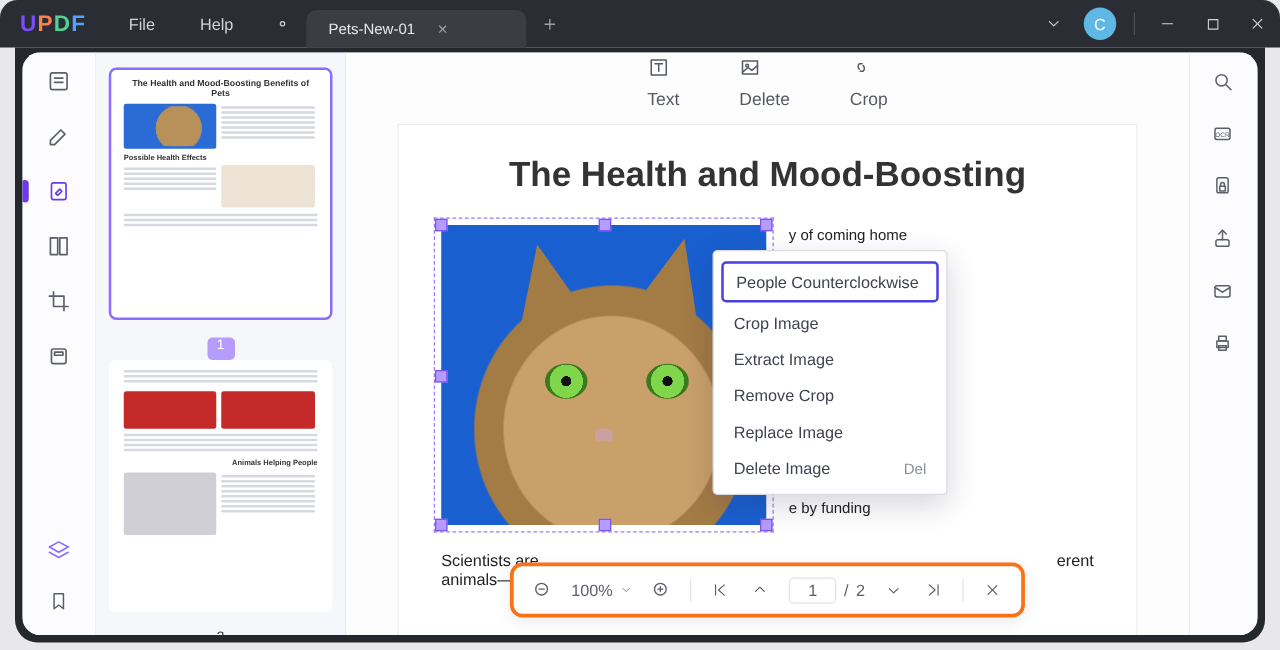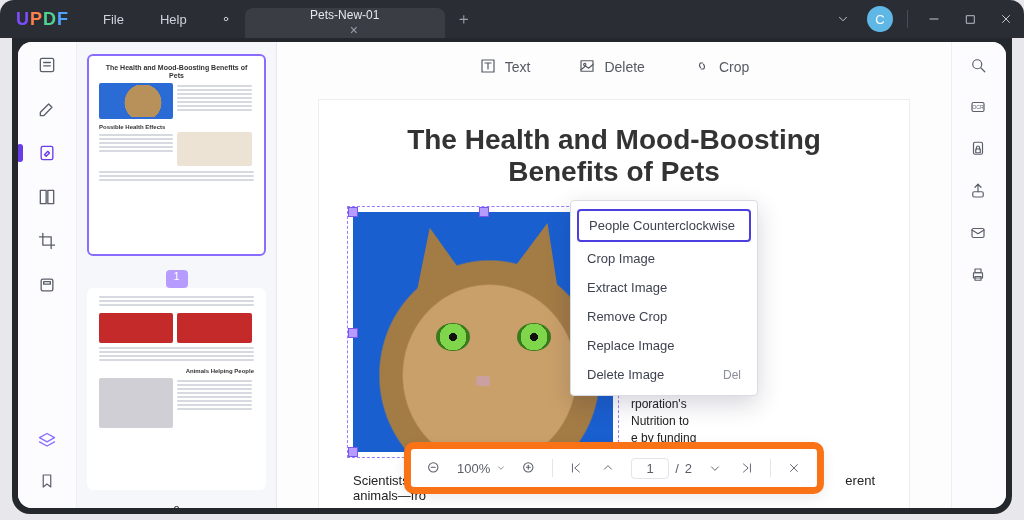--- a/index.html
+++ b/index.html
@@ -20,21 +20,21 @@
   .logo{font-weight:800;font-size:18px;letter-spacing:1px;padding:0 16px;}
   .logo .u{color:#7c4dff;}
   .logo .p{color:#ff7f4d;}
   .logo .d{color:#4dd393;}
   .logo .f{color:#4da3ff;}
   .tmenu{padding:0 18px;cursor:default;}
   .tab-strip{display:flex;align-items:center;margin-left:6px;}
   .tab-home{width:30px;height:30px;display:flex;align-items:center;justify-content:center;margin-right:4px;}
   .doc-tab{
     background:#3a3d44;border-radius:8px 8px 0 0;height:30px;margin-top:8px;
-    display:flex;align-items:center;padding:0 30px;color:#e5e8ee;font-size:12px;min-width:140px;flex-direction:column;
+    display:flex;align-items:center;padding:0 18px;color:#e5e8ee;font-size:12px;min-width:140px;
   }
   .doc-tab .x{margin-left:18px;color:#9aa0ab;font-size:14px;}
   .tab-add{width:30px;height:30px;display:flex;align-items:center;justify-content:center;color:#9aa0ab;font-size:16px;margin-left:4px;}
   .title-spacer{flex:1;}
   .tctrl{width:36px;height:38px;display:flex;align-items:center;justify-content:center;color:#cfd3db;}
   .avatar{width:26px;height:26px;border-radius:50%;background:#5fb7e6;color:#fff;display:flex;align-items:center;justify-content:center;font-size:13px;margin:0 6px;}
   .sep-v{width:1px;height:18px;background:#4a4d55;margin:0 8px;}
 
   
   .frame{
@@ -72,21 +72,21 @@
   .tline{height:2px;background:#d7d9e0;margin:2px 0;border-radius:1px;}
   .tp1-sub{font-size:6px;font-weight:700;padding:2px 6px;}
   .tp1-dog{width:48%;height:34px;background:#ece3d5;border-radius:2px;}
   .tp2-row{display:flex;gap:4px;padding:2px 6px;}
   .tp2-red{width:48%;height:30px;background:#c42a2a;border-radius:2px;}
   .tp2-grey{width:48%;height:50px;background:#cfcfd5;border-radius:2px;}
 
   
   .main{flex:1;position:relative;background:#fdfdfe;}
   .toptools{height:48px;display:flex;align-items:center;justify-content:center;gap:48px;color:#575a63;font-size:14px;}
-  .tt{display:flex;align-items:flex-end;gap:8px;}
+  .tt{display:flex;align-items:flex-start;gap:8px;flex-direction:column;}
   .tt svg,.tt .glyph{width:18px;height:18px;}
   .pagearea{position:absolute;top:48px;left:0;right:0;bottom:0;overflow:hidden;display:flex;justify-content:center;}
   .docpage{width:590px;background:#fff;box-shadow:0 0 0 1px #eee;padding:24px 34px;box-sizing:border-box;position:relative;margin-top:10px;}
   .doc-title{font-size:28px;font-weight:700;text-align:center;line-height:1.15;margin-bottom:24px;}
   .doc-cols{display:flex;gap:18px;}
   .img-wrap{position:relative;width:260px;height:240px;}
   .sel-box{position:absolute;inset:-6px;border:1px dashed #9a7cff;}
   .handle{position:absolute;width:8px;height:8px;background:#b79cff;border:1px solid #7a55f0;}
   .h-tl{top:-5px;left:-5px}.h-tr{top:-5px;right:-5px}.h-bl{bottom:-5px;left:-5px}.h-br{bottom:-5px;right:-5px}
   .h-t{top:-5px;left:calc(50% - 4px)}.h-b{bottom:-5px;left:calc(50% - 4px)}
@@ -111,21 +111,21 @@
     padding:6px 0;z-index:50;font-size:13px;color:#3f4350;
   }
   .ctx .mi{padding:7px 16px;display:flex;justify-content:space-between;align-items:center;}
   .ctx .grp{border:2px solid #4b3fe0;border-radius:4px;margin:2px 6px;padding:0;}
   .ctx .grp .mi{padding:7px 10px;}
   .ctx .shortcut{color:#8a8e99;font-size:12px;}
 
   
   .pagebar{
     position:absolute;left:50%;bottom:14px;transform:translateX(-50%);
-    height:38px;background:#fff;border:7px solid #f97316;border-radius:10px;
+    height:38px;background:#fff;border:3px solid #f97316;border-radius:10px;
     box-shadow:0 4px 14px rgba(0,0,0,.08);
     display:flex;align-items:center;gap:14px;padding:0 14px;color:#5a5e68;font-size:13px;z-index:40;
   }
   .pagebar .pb{display:flex;align-items:center;justify-content:center;width:18px;height:18px;}
   .pagebar .zoom{display:flex;align-items:center;gap:6px;}
   .pagebar .pnum{border:1px solid #e2e4ea;border-radius:4px;padding:2px 6px;min-width:24px;text-align:center;}
   .vline{width:1px;height:18px;background:#e2e4ea;}
 
   svg{display:block;}
   .stroke{fill:none;stroke:currentColor;stroke-width:1.6;stroke-linecap:round;stroke-linejoin:round;}
@@ -334,21 +334,21 @@
               <path d="M10 14 A4 4 0 0 1 10 8 L13 8"></path>
               <path d="M14 10 A4 4 0 0 1 14 16 L11 16"></path>
             </svg>
           <span>Crop</span>
         </div>
       </div>
 
       <div class="pagearea">
         <div class="docpage">
           <div class="doc-title">
-            <span>The Health and Mood-Boosting</span><br><span>Benefits of Pets</span>
+            <span>The Health and Mood-Boosting</span><br>
           </div>
           <div class="doc-cols">
             <div class="img-wrap">
               <div class="catimg">
                 <div class="cat-ear1"></div>
                   <div class="cat-ear2"></div>
                 <div class="cat-body"></div>
                 <div class="cat-eye e1"></div>
                   <div class="cat-eye e2"></div>
                 <div class="cat-nose"></div>

